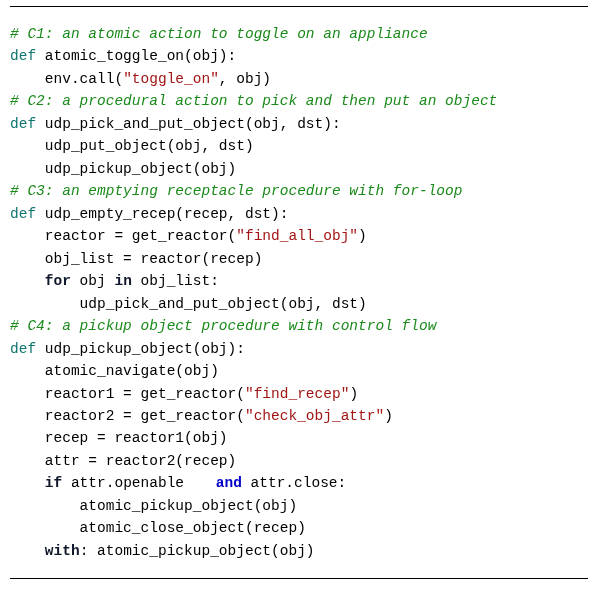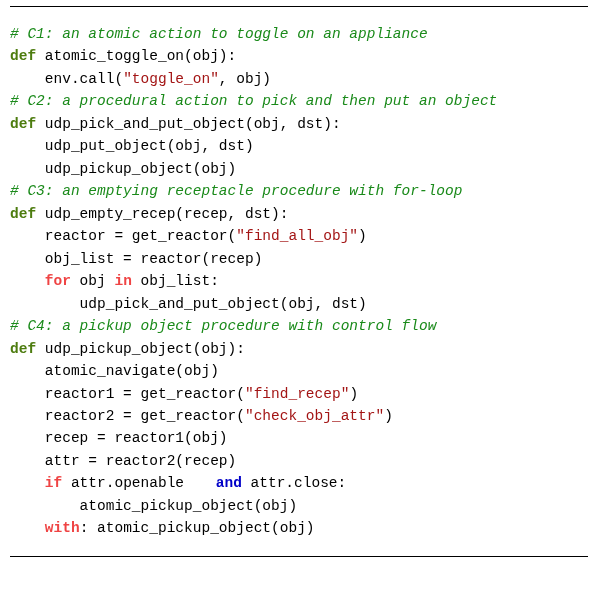--- a/index.html
+++ b/index.html
@@ -26,25 +26,25 @@
       color: #000;
     }
     .comment {
       color: #1a8a1a;
       font-style: italic;
     }
     .string {
       color: #a31515;
     }
     .keyword-def {
-      color: #4d7c0f;
-      font-weight: bold;
+      color: #0f766e;
+      font-weight: normal;
     }
     .keyword-ctrl {
-      color: #ef4444;
+      color: #0f172a;
       font-weight: bold;
       text-align: center;
     }
     .keyword-logic {
       color: #0000c8;
       font-weight: bold;
       margin-left: 23px;
     }
   </style>
 </head>
@@ -66,14 +66,15 @@
     <div class="line">        udp_pick_and_put_object(obj, dst)</div>
     <div class="line"><span class="comment"># C4: a pickup object procedure with control flow</span></div>
     <div class="line"><span class="keyword-def">def</span> udp_pickup_object(obj):</div>
     <div class="line">    atomic_navigate(obj)</div>
     <div class="line">    reactor1 = get_reactor(<span class="string">"find_recep"</span>)</div>
     <div class="line">    reactor2 = get_reactor(<span class="string">"check_obj_attr"</span>)</div>
     <div class="line">    recep = reactor1(obj)</div>
     <div class="line">    attr = reactor2(recep)</div>
     <div class="line">    <span class="keyword-ctrl">if</span> attr.openable <span class="keyword-logic">and</span> attr.close:</div>
     <div class="line">        atomic_pickup_object(obj)</div>
+    <div class="line">        atomic_close_object(recep)</div>
     <div class="line">    <span class="keyword-ctrl">with</span>: atomic_pickup_object(obj)</div>
   </div>
 
 </body></html>

